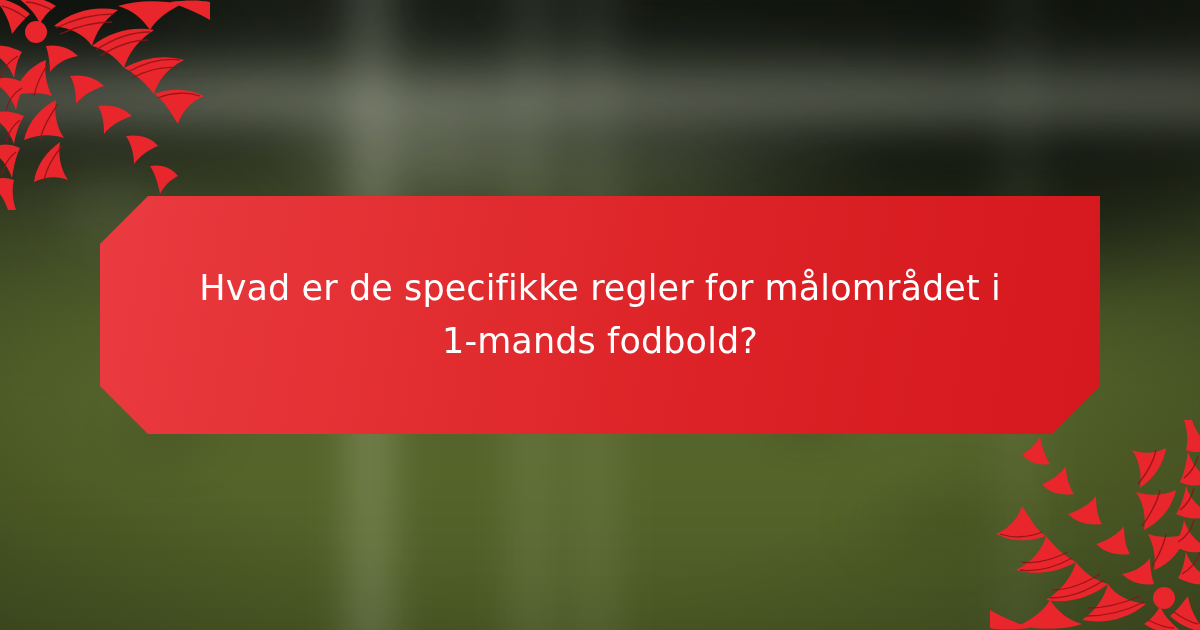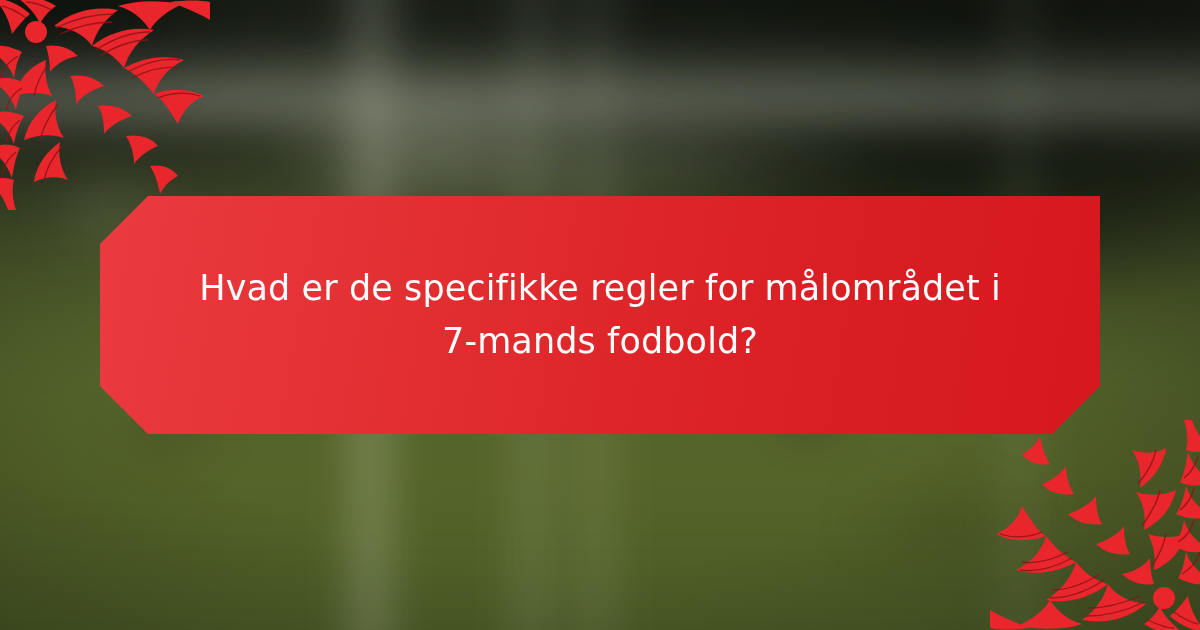--- a/index.html
+++ b/index.html
@@ -208,16 +208,16 @@
         <path d="M20 120 C12 126 8 134 6 142"></path>
         <path d="M16 152 C8 158 4 166 2 174"></path>
         <path d="M26 18 C18 12 10 8 2 6"></path>
         <path d="M52 10 C44 6 34 2 26 2"></path>
       </g>
     </svg>
   </div>
 
   <div id="banner">
     <div id="banner-text">Hvad er de specifikke regler for målområdet i
-7-mands fodbold?</div>
+1-mands fodbold?</div>
   </div>
 
 </div>
 
 </body></html>

